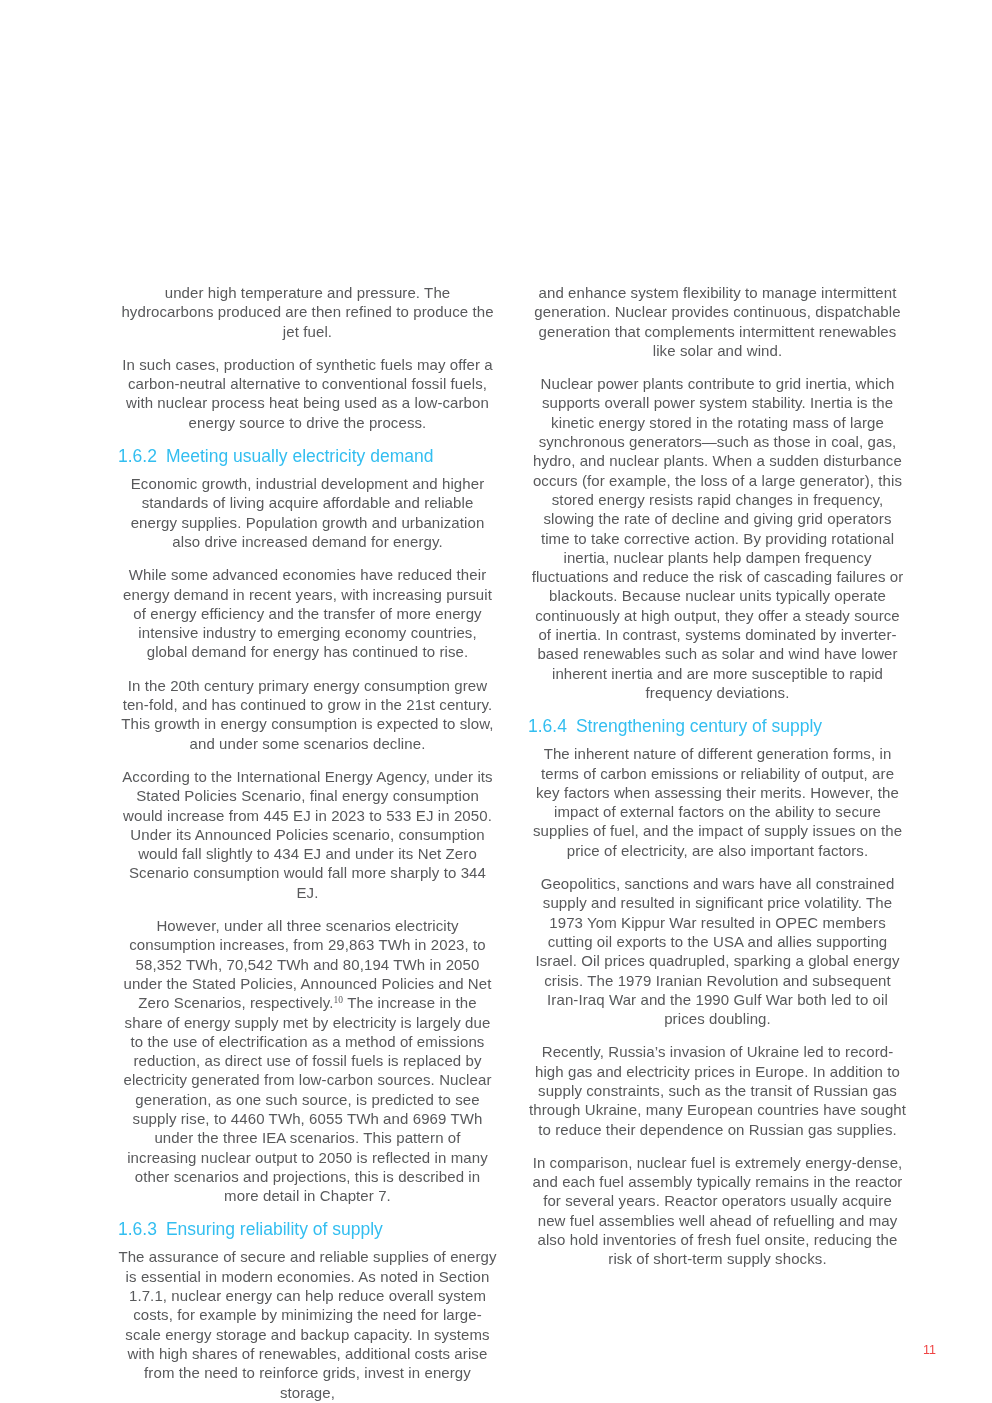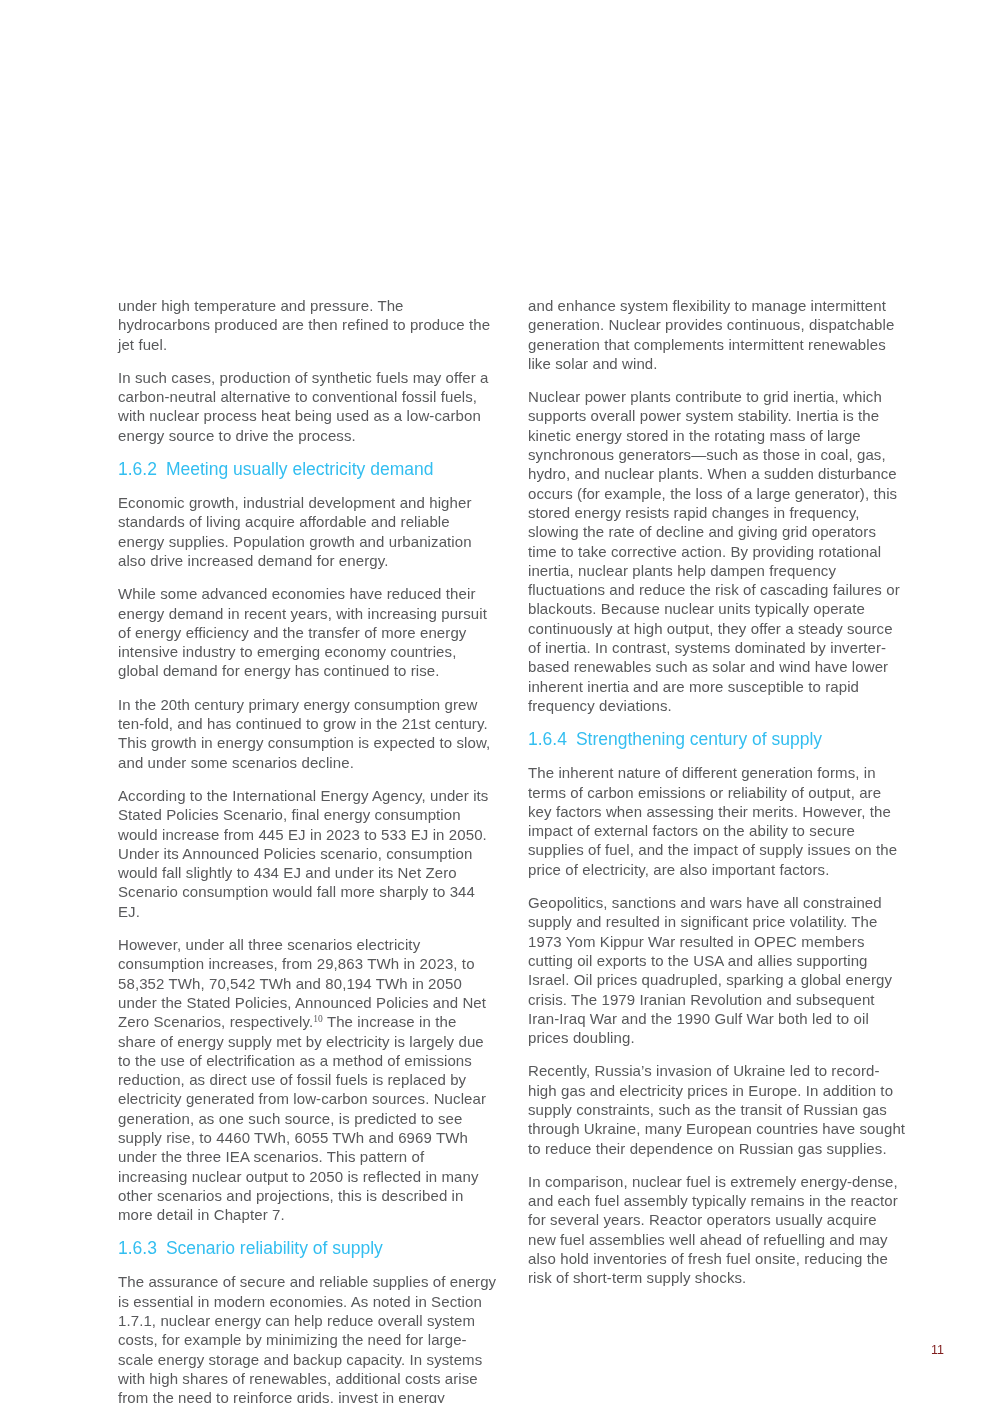--- a/index.html
+++ b/index.html
@@ -24,21 +24,22 @@
     gap: 31px;
   }
   .column {
     width: 379px;
   }
   .para {
     font-size: 15px;
     line-height: 19.3px;
     letter-spacing: 0.1px;
     color: #58595b;
-    margin: 13px 0 14px 0;
+    margin: 0 0 14px 0;
+    text-align: center;
   }
   .section-heading {
     font-size: 17.5px;
     line-height: 21px;
     font-weight: 400;
     color: #33bef0;
     margin: 12px 0 7px 0;
   }
   .section-heading .hnum {
     margin-right: 9px;
@@ -46,23 +47,23 @@
   }
   sup.fn {
     font-size: 9.5px;
     line-height: 0;
     vertical-align: 5px;
     font-family: Liberation Serif, serif;
   }
   .page-number {
     position: absolute;
     top: 1343px;
-    right: 48px;
+    right: 56px;
     font-size: 12.5px;
-    color: #7f1d1d;
+    color: #ef4444;
   }
 </style>
 </head>
 <body>
 
 <div class="page">
   <div class="content">
 
     <div class="column">
       <p class="para">under high temperature and pressure. The hydrocarbons produced are then refined to produce the jet fuel.</p>
@@ -70,21 +71,21 @@
 
       <h2 class="section-heading"><span class="hnum">1.6.2</span><span class="htitle">Meeting usually electricity demand</span></h2>
 
       <p class="para">Economic growth, industrial development and higher standards of living acquire affordable and reliable energy supplies. Population growth and urbanization also drive increased demand for energy.</p>
       <p class="para">While some advanced economies have reduced their energy demand in recent years, with increasing pursuit of energy efficiency and the transfer of more energy intensive industry to emerging economy countries, global demand for energy has continued to rise.</p>
       <p class="para">In the 20th century primary energy consumption grew ten-fold, and has continued to grow in the 21st century. This growth in energy consumption is expected to slow, and under some scenarios decline.</p>
       <p class="para">According to the International Energy Agency, under its Stated Policies Scenario, final energy consumption would increase from 445 EJ in 2023 to 533 EJ in 2050. Under its Announced Policies scenario, consumption would fall slightly to 434 EJ and under its Net Zero Scenario consumption would fall more sharply to 344 EJ.</p>
 
       <p class="para"><span>However, under all three scenarios electricity consumption increases, from 29,863 TWh in 2023, to 58,352 TWh, 70,542 TWh and 80,194 TWh in 2050 under the Stated Policies, Announced Policies and Net Zero Scenarios, respectively.</span><sup class="fn">10</sup><span> The increase in the share of energy supply met by electricity is largely due to the use of electrification as a method of emissions reduction, as direct use of fossil fuels is replaced by electricity generated from low-carbon sources. Nuclear generation, as one such source, is predicted to see supply rise, to 4460 TWh, 6055 TWh and 6969 TWh under the three IEA scenarios. This pattern of increasing nuclear output to 2050 is reflected in many other scenarios and projections, this is described in more detail in Chapter 7.</span></p>
 
-      <h2 class="section-heading"><span class="hnum">1.6.3</span><span class="htitle">Scenario reliability of supply</span></h2>
+      <h2 class="section-heading"><span class="hnum">1.6.3</span><span class="htitle">Ensuring reliability of supply</span></h2>
 
       <p class="para">The assurance of secure and reliable supplies of energy is essential in modern economies. As noted in Section 1.7.1, nuclear energy can help reduce overall system costs, for example by minimizing the need for large-scale energy storage and backup capacity. In systems with high shares of renewables, additional costs arise from the need to reinforce grids, invest in energy storage,</p>
     </div>
 
     <div class="column">
       <p class="para">and enhance system flexibility to manage intermittent generation. Nuclear provides continuous, dispatchable generation that complements intermittent renewables like solar and wind.</p>
       <p class="para">Nuclear power plants contribute to grid inertia, which supports overall power system stability. Inertia is the kinetic energy stored in the rotating mass of large synchronous generators—such as those in coal, gas, hydro, and nuclear plants. When a sudden disturbance occurs (for example, the loss of a large generator), this stored energy resists rapid changes in frequency, slowing the rate of decline and giving grid operators time to take corrective action. By providing rotational inertia, nuclear plants help dampen frequency fluctuations and reduce the risk of cascading failures or blackouts. Because nuclear units typically operate continuously at high output, they offer a steady source of inertia. In contrast, systems dominated by inverter-based renewables such as solar and wind have lower inherent inertia and are more susceptible to rapid frequency deviations.</p>
 
       <h2 class="section-heading"><span class="hnum">1.6.4</span><span class="htitle">Strengthening century of supply</span></h2>
 

